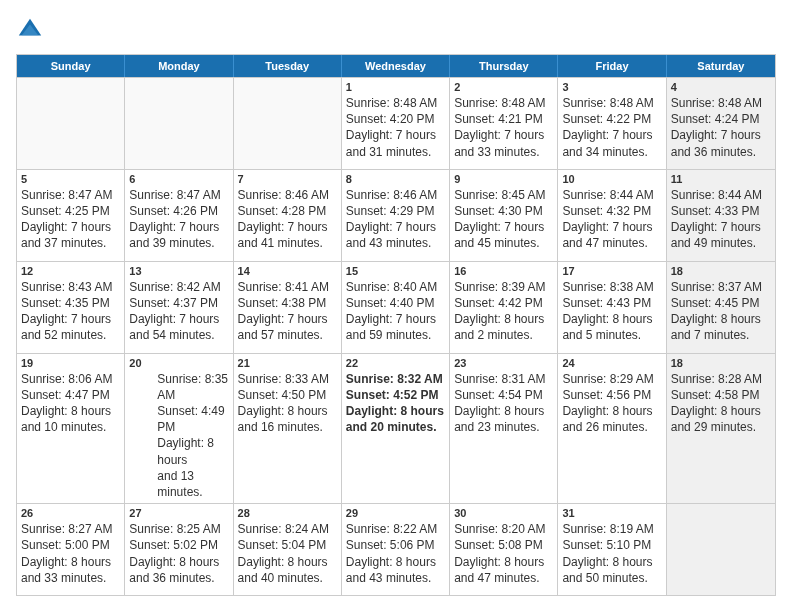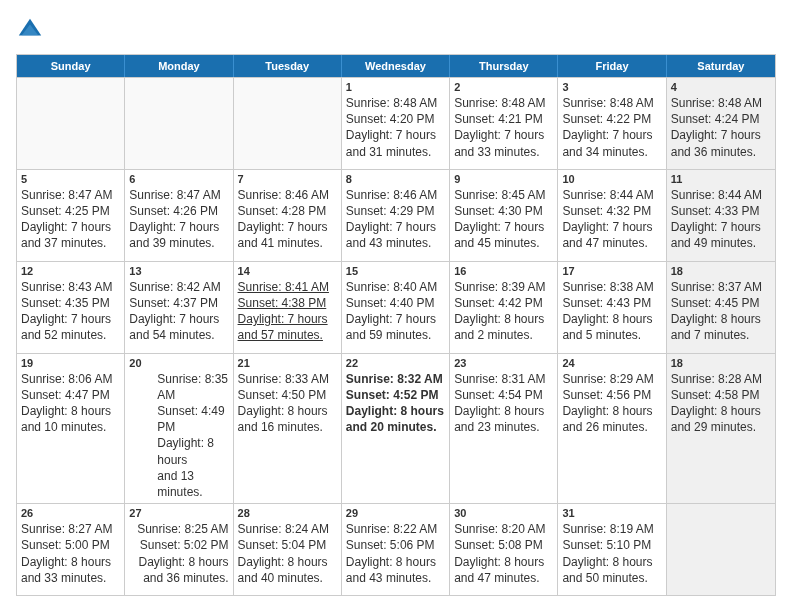--- a/index.html
+++ b/index.html
@@ -241,21 +241,21 @@
           </div>
           <div class="cal-cell">
             <div class="day-num">13</div>
             <div class="cell-text" style="white-space: pre-line;">Sunrise: 8:42 AM
 Sunset: 4:37 PM
 Daylight: 7 hours
 and 54 minutes.</div>
           </div>
           <div class="cal-cell">
             <div class="day-num">14</div>
-            <div class="cell-text" style="white-space: pre-line; text-decoration: underline;">Sunrise: 8:41 AM
+            <div class="cell-text" style="white-space: pre-line;">Sunrise: 8:41 AM
 Sunset: 4:38 PM
 Daylight: 7 hours
 and 57 minutes.</div>
           </div>
           <div class="cal-cell">
             <div class="day-num">15</div>
             <div class="cell-text" style="white-space: pre-line;">Sunrise: 8:40 AM
 Sunset: 4:40 PM
 Daylight: 7 hours
 and 59 minutes.</div>
@@ -336,21 +336,21 @@
         <div class="cal-row">
           <div class="cal-cell">
             <div class="day-num">26</div>
             <div class="cell-text" style="white-space: pre-line;">Sunrise: 8:27 AM
 Sunset: 5:00 PM
 Daylight: 8 hours
 and 33 minutes.</div>
           </div>
           <div class="cal-cell">
             <div class="day-num">27</div>
-            <div class="cell-text" style="white-space: pre-line; text-align: right;">Sunrise: 8:25 AM
+            <div class="cell-text" style="white-space: pre-line;">Sunrise: 8:25 AM
 Sunset: 5:02 PM
 Daylight: 8 hours
 and 36 minutes.</div>
           </div>
           <div class="cal-cell">
             <div class="day-num">28</div>
             <div class="cell-text" style="white-space: pre-line;">Sunrise: 8:24 AM
 Sunset: 5:04 PM
 Daylight: 8 hours
 and 40 minutes.</div>

